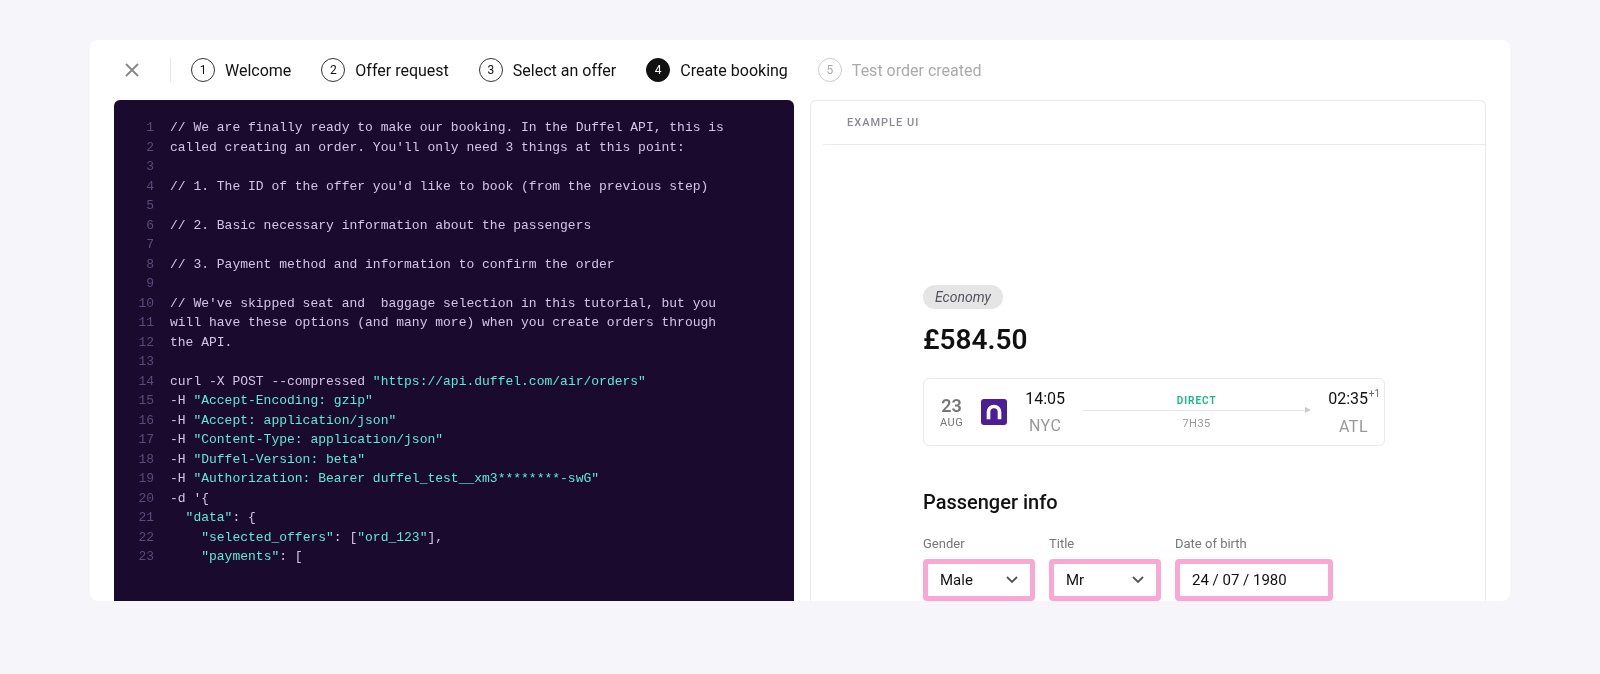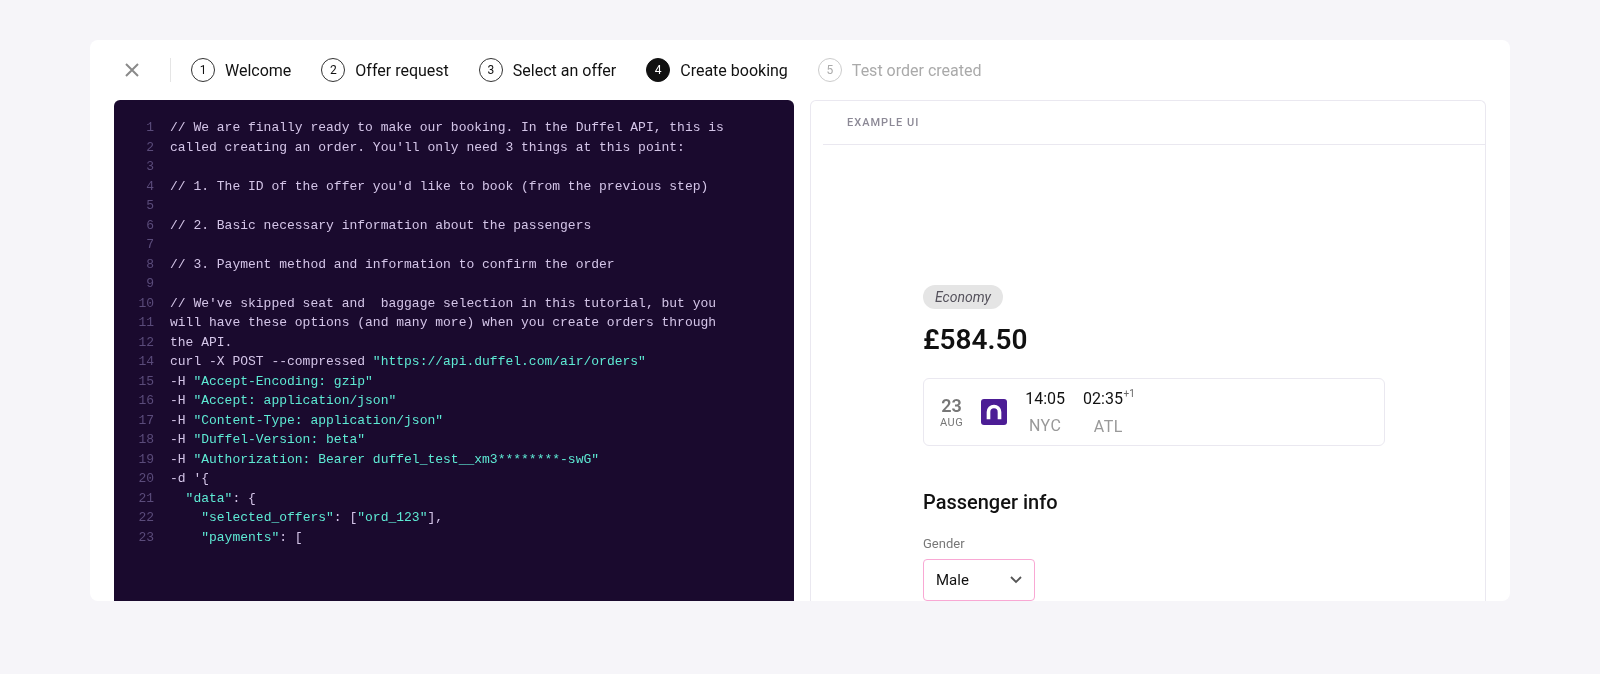--- a/index.html
+++ b/index.html
@@ -52,21 +52,21 @@
 .flight-mid-label { font-size: 10px; letter-spacing: 1px; color: #10b981; font-weight: 600; line-height: 1; }
 .flight-mid-dur { font-size: 11px; color: #999; letter-spacing: 0.5px; margin-top: 12px; line-height: 1; }
 .flight-mid-line { position: absolute; left: 0; right: 0; top: 14px; height: 1px; background: #e5e5e5; }
 .flight-mid-line::after { content: ''; position: absolute; right: -1px; top: -3px; border-left: 6px solid #ccc; border-top: 3.5px solid transparent; border-bottom: 3.5px solid transparent; }
 .flight-arr { text-align: right; position: relative; }
 .flight-arr-sup { font-size: 10px; color: #666; position: absolute; top: -2px; right: -12px; }
 .pax-title { font-size: 20px; font-weight: 500; color: #111; margin-bottom: 22px; }
 .form-row { display: flex; gap: 14px; }
 .form-field { display: flex; flex-direction: column; gap: 8px; }
 .form-label { font-size: 13px; color: #777; }
-.form-input { height: 42px; border: 1px solid #f9a8d4; border-radius: 4px; padding: 0 12px; font-size: 15px; color: #111; display: flex; align-items: center; justify-content: space-between; gap: 10px; cursor: pointer; background: #fff; }
+.form-input { height: 42px; border: 5px solid #f9a8d4; border-radius: 4px; padding: 0 12px; font-size: 15px; color: #111; display: flex; align-items: center; justify-content: space-between; gap: 10px; cursor: pointer; background: #fff; }
 .form-input.select { min-width: 112px; }
 .form-input.dob { min-width: 158px; }
 .form-input svg { width: 12px; height: 8px; color: #555; }
 </style>
 </head>
 <body>
 
 <div class="page-wrap">
   <div class="main-card">
 
@@ -141,20 +141,24 @@
             </div>
             <div class="code-line">
               <div class="line-num">11</div>
               <div class="line-content"><span class="tok-comment">will have these options (and many more) when you create orders through</span></div>
             </div>
             <div class="code-line">
               <div class="line-num">12</div>
               <div class="line-content"><span class="tok-comment">the API.</span></div>
             </div>
             <div class="code-line">
+              <div class="line-num">13</div>
+              <div class="line-content">&nbsp;</div>
+            </div>
+            <div class="code-line">
               <div class="line-num">14</div>
               <div class="line-content"><span class="tok-cmd">curl -X POST --compressed </span><span class="tok-str">"https://api.duffel.com/air/orders"</span></div>
             </div>
             <div class="code-line">
               <div class="line-num">15</div>
               <div class="line-content"><span class="tok-cmd">-H </span><span class="tok-str">"Accept-Encoding: gzip"</span></div>
             </div>
             <div class="code-line">
               <div class="line-num">16</div>
               <div class="line-content"><span class="tok-cmd">-H </span><span class="tok-str">"Accept: application/json"</span></div>
@@ -205,39 +209,59 @@
               </div>
               <div class="airline-logo">
                 <svg viewBox="0 0 24 24">
                     <path d="M4 12 a8 8 0 0 1 16 0 v8 h-4 v-8 a4 4 0 0 0 -8 0 v8 h-4 z" fill="#fff"></path>
                   </svg>
               </div>
               <div class="flight-time">
                 <div class="flight-time-val">14:05</div>
                 <div class="flight-time-loc">NYC</div>
               </div>
+              <div class="flight-mid">
+                <div class="flight-mid-label">DIRECT</div>
+                <div class="flight-mid-line"></div>
+                <div class="flight-mid-dur">7H35</div>
+              </div>
               <div class="flight-time flight-arr">
                 <div class="flight-time-val" style="position:relative; display:inline-block;">
                   <span>02:35</span>
                   <span class="flight-arr-sup">+1</span>
                 </div>
                 <div class="flight-time-loc" style="text-align:right;">ATL</div>
               </div>
             </div>
             <div class="pax-title">Passenger info</div>
             <div class="form-row">
               <div class="form-field">
                 <div class="form-label">Gender</div>
                 <div class="form-input select">
                   <span>Male</span>
                   <svg viewBox="0 0 12 8">
                       <path d="M1 1 L6 6 L11 1" stroke="currentColor" stroke-width="1.8" fill="none"></path>
                     </svg>
                 </div>
               </div>
+              <div class="form-field">
+                <div class="form-label">Title</div>
+                <div class="form-input select">
+                  <span>Mr</span>
+                  <svg viewBox="0 0 12 8">
+                      <path d="M1 1 L6 6 L11 1" stroke="currentColor" stroke-width="1.8" fill="none"></path>
+                    </svg>
+                </div>
+              </div>
+              <div class="form-field">
+                <div class="form-label">Date of birth</div>
+                <div class="form-input dob">
+                  <span>24 / 07 / 1980</span>
+                </div>
+              </div>
             </div>
           </div>
         </div>
       </div>
 
     </div>
   </div>
 </div>
 
 </body></html>

